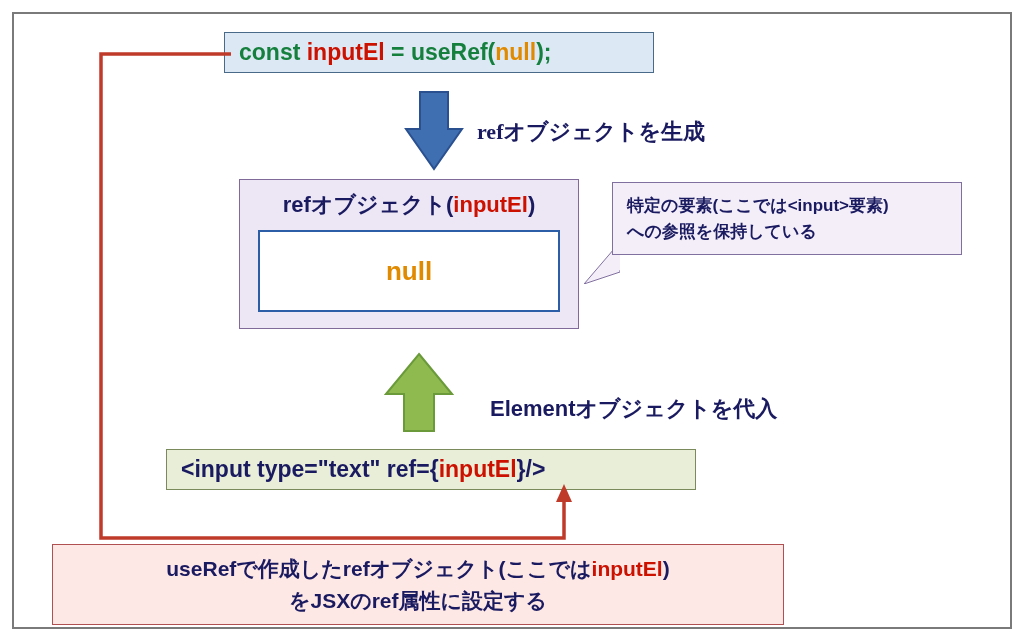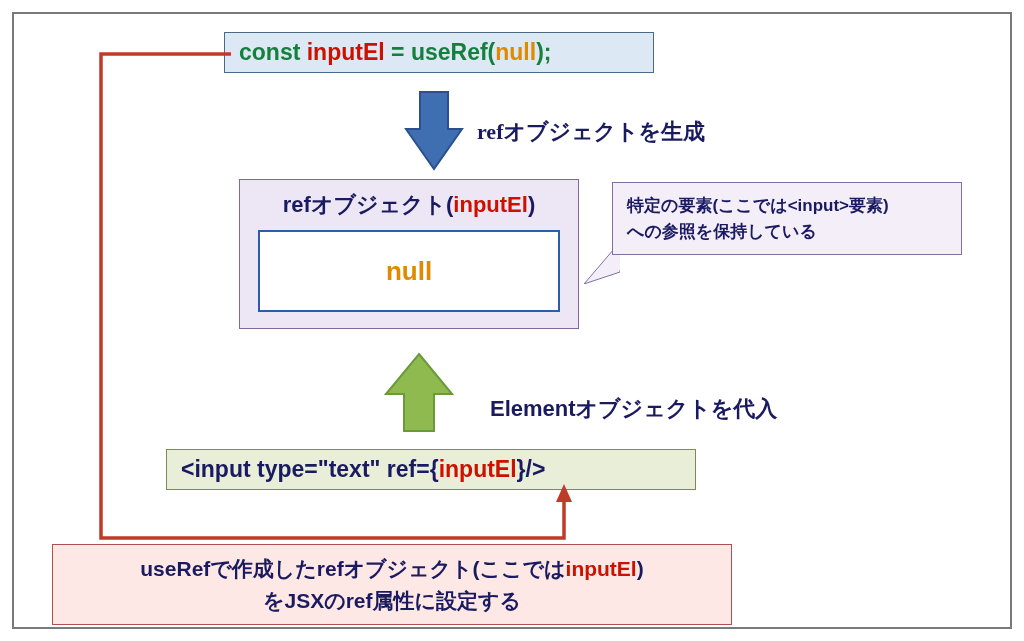--- a/index.html
+++ b/index.html
@@ -100,21 +100,21 @@
       border: 1px solid #7a8a5a;
       padding: 6px 14px;
       font-size: 23px;
       font-weight: bold;
       color: #1a1a60;
     }
     .note-box {
       position: absolute;
       left: 38px;
       top: 530px;
-      width: 680px;
+      width: 732px;
       background: #fee8e6;
       border: 1px solid #b05050;
       padding: 8px 14px;
       font-size: 21px;
       font-weight: bold;
       text-align: center;
       line-height: 1.5;
       color: #1a1a60;
     }
   </style>

